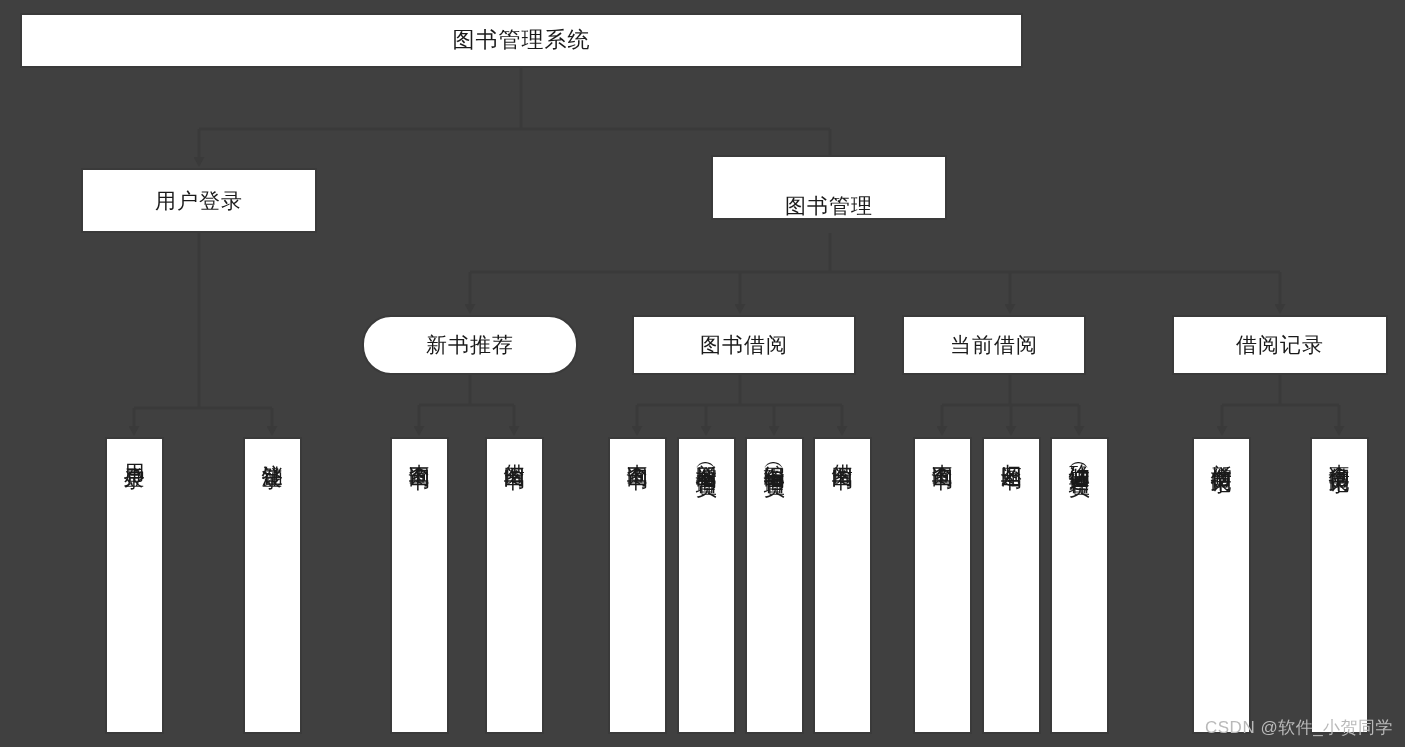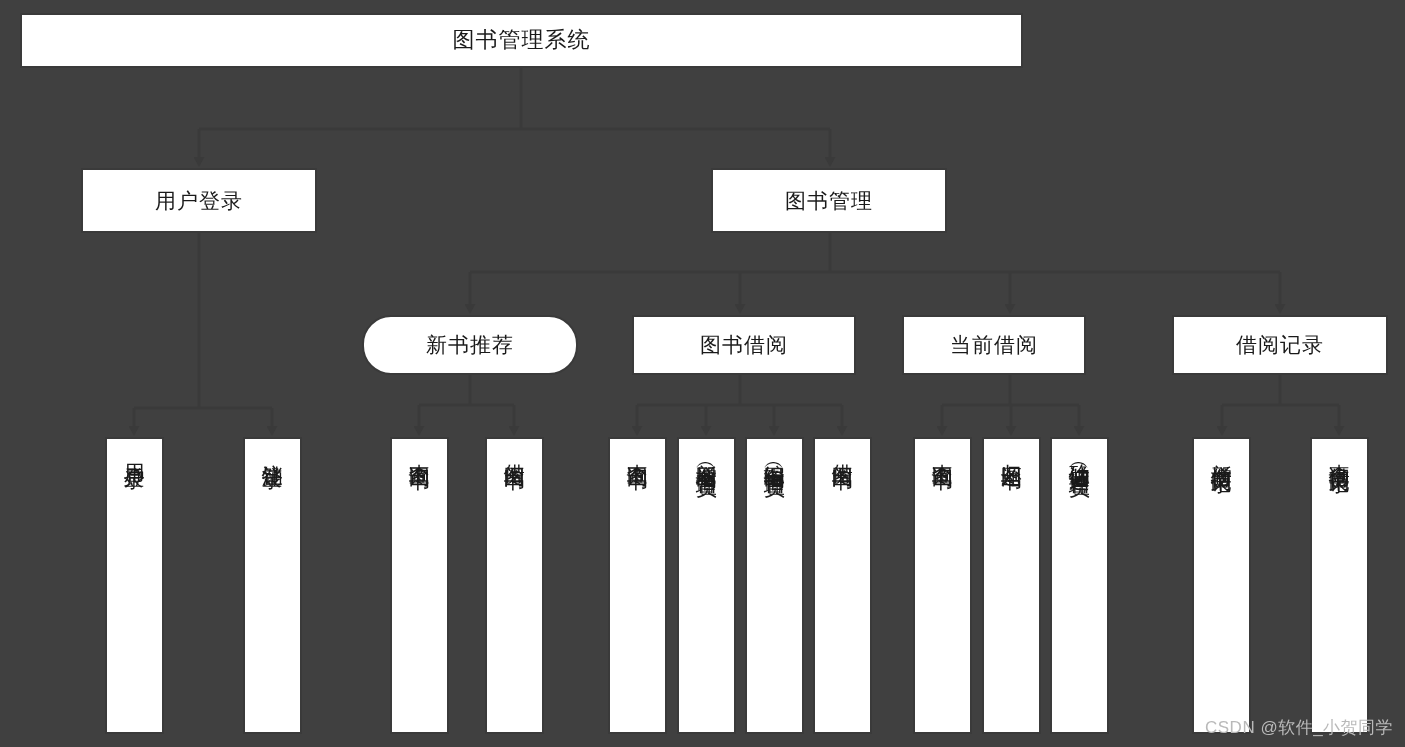--- a/index.html
+++ b/index.html
@@ -120,21 +120,21 @@
     </g>
   </svg>
 
   <div class="node node-h node-root" style="left:20px; top:13px; width:1003px; height:55px;">
     <span>图书管理系统</span>
   </div>
 
   <div class="node node-h" style="left:81px; top:168px; width:236px; height:65px;">
     <span>用户登录</span>
   </div>
-  <div class="node node-h" style="left:711px; top:168px; width:236px; height:65px;">
+  <div class="node node-h" style="left:711px; top:155px; width:236px; height:65px;align-items:flex-end;">
     <span>图书管理</span>
   </div>
 
   <div class="node node-h" style="left:362px; top:315px; width:216px; height:60px;border-radius:29px;">
     <span>新书推荐</span>
   </div>
   <div class="node node-h" style="left:632px; top:315px; width:224px; height:60px;">
     <span>图书借阅</span>
   </div>
   <div class="node node-h" style="left:902px; top:315px; width:184px; height:60px;">

